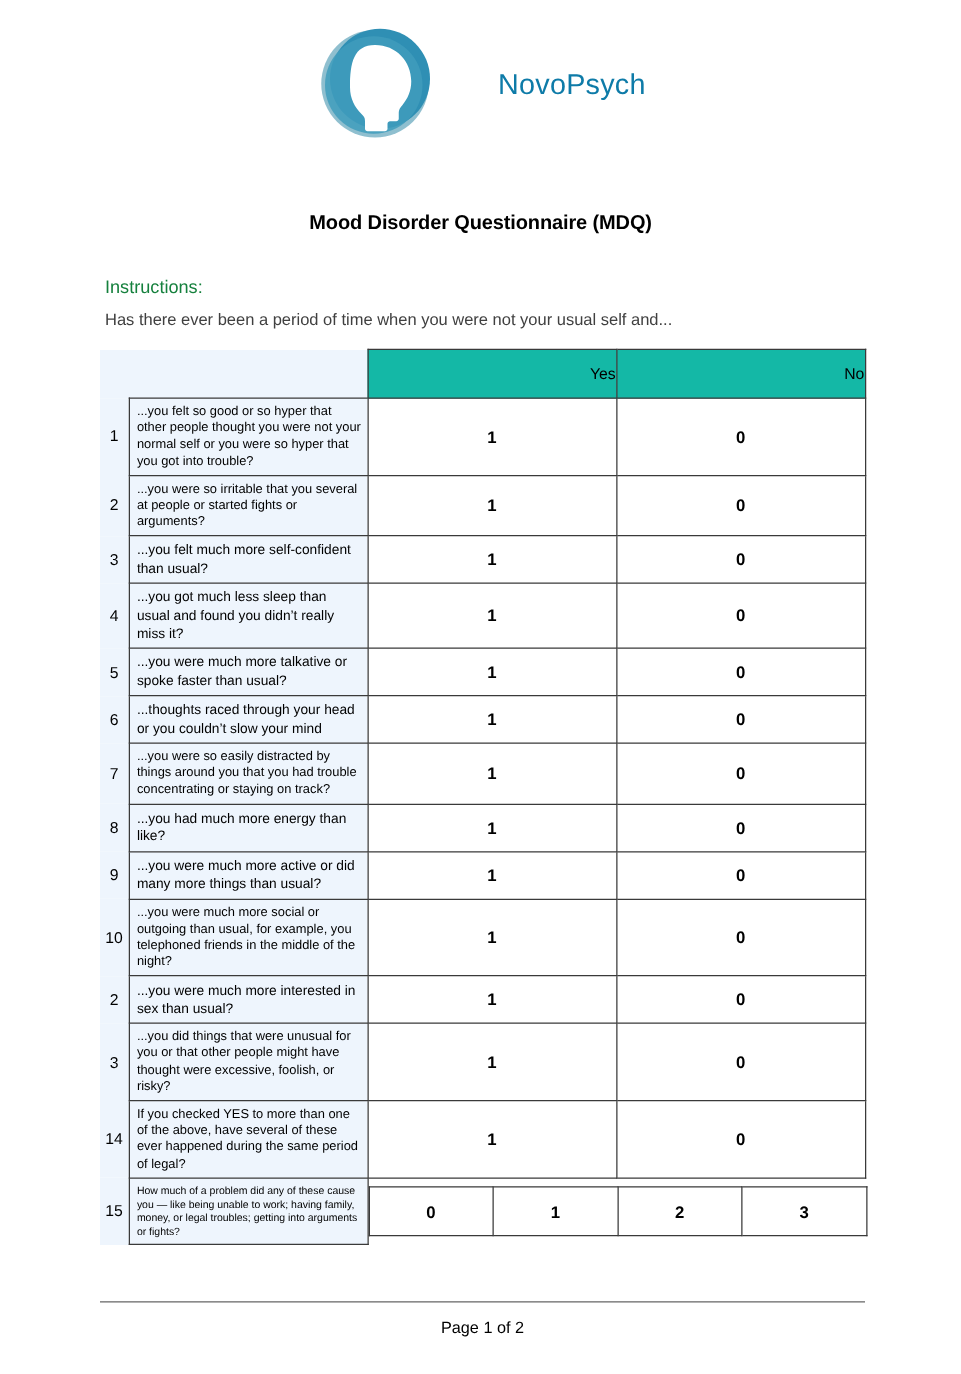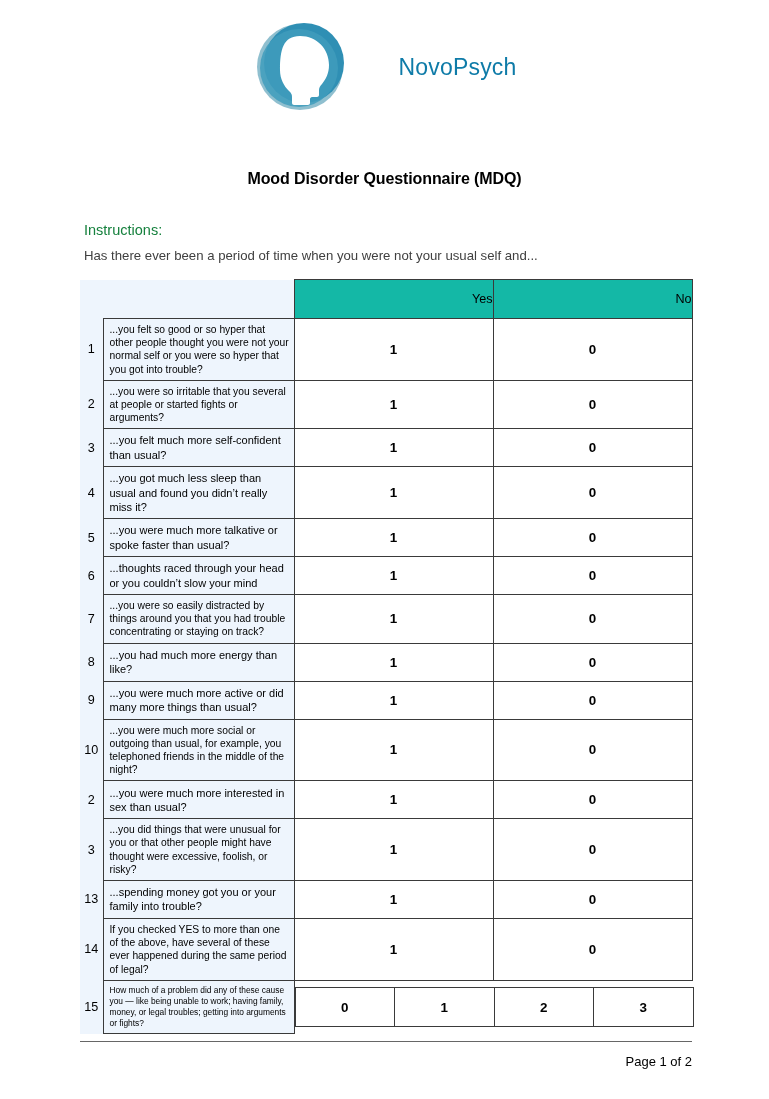--- a/index.html
+++ b/index.html
@@ -135,21 +135,21 @@
     position: absolute;
     left: 80px;
     right: 77px;
     bottom: 30px;
   }
   .footer-rule {
     border-top: 1.6px solid #666;
     margin-bottom: 12px;
   }
   .page-number {
-    text-align: right;
+    text-align: center;
     font-size: 13px;
     color: #000;
   }
 </style>
 </head>
 <body>
 
 <div class="page-header">
   <div class="logo-mark">
     <svg width="96" height="96" viewBox="0 0 96 96" aria-hidden="true">
@@ -250,26 +250,20 @@
           <td class="ans-cell" style="height: 37px;">1</td>
           <td class="ans-cell" style="height: 37px;">0</td>
         </tr>
         <tr>
           <td class="num-cell">3</td>
           <td class="item-cell">...you did things that were unusual for you or that other people might have thought were excessive, foolish, or risky?</td>
           <td class="ans-cell" style="height: 37px;">1</td>
           <td class="ans-cell" style="height: 37px;">0</td>
         </tr>
         <tr>
-          <td class="num-cell">13</td>
-          <td class="item-cell big">...spending money got you or your family into trouble?</td>
-          <td class="ans-cell" style="height: 37px;">1</td>
-          <td class="ans-cell" style="height: 37px;">0</td>
-        </tr>
-        <tr>
           <td class="num-cell">14</td>
           <td class="item-cell">If you checked YES to more than one of the above, have several of these ever happened during the same period of legal?</td>
           <td class="ans-cell" style="height: 37px;">1</td>
           <td class="ans-cell" style="height: 37px;">0</td>
         </tr>
         <tr>
           <td class="num-cell">15</td>
           <td class="item-cell" style="font-size:8.4px;line-height:1.32;">How much of a problem did any of these cause you — like being unable to work; having family, money, or legal troubles; getting into arguments or fights?</td>
           <td colspan="2" style="padding:0 !important;border:none;">
             <table style="border-collapse:collapse;width:100%;table-layout:fixed;">

